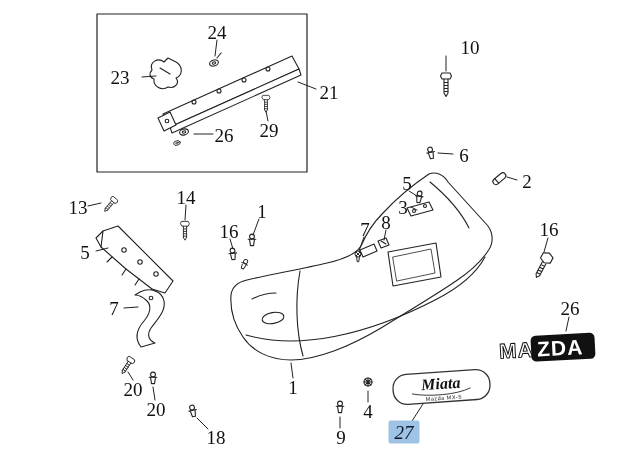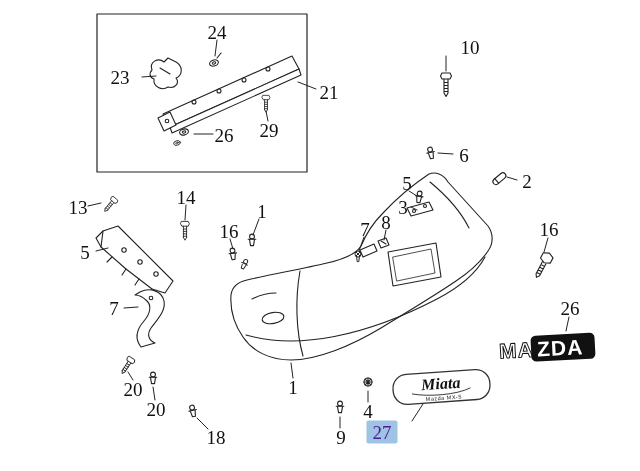--- a/index.html
+++ b/index.html
@@ -209,14 +209,14 @@
   <div class="callout" style="left:114px;top:308px">7</div>
   <div class="callout" style="left:156px;top:409px">20</div>
   <div class="callout" style="left:216px;top:437px">18</div>
   <div class="callout" style="left:133px;top:389px">20</div>
   <div class="callout" style="left:329px;top:92px">21</div>
   <div class="callout" style="left:224px;top:135px">26</div>
   <div class="callout" style="left:120px;top:77px">23</div>
   <div class="callout" style="left:217px;top:32px">24</div>
   <div class="callout" style="left:269px;top:130px">29</div>
   <div class="callout" style="left:570px;top:308px">26</div>
-  <div class="callout hl" style="left: 382px; top: 432px; background-color: rgb(159, 195, 228); color: #4c1d95;">27</div>
+  <div class="callout hl" style="left: 404px; top: 432px; background-color: rgb(159, 195, 228); color: #0f172a; font-style: italic;">27</div>
 </div>
 
 </body></html>

